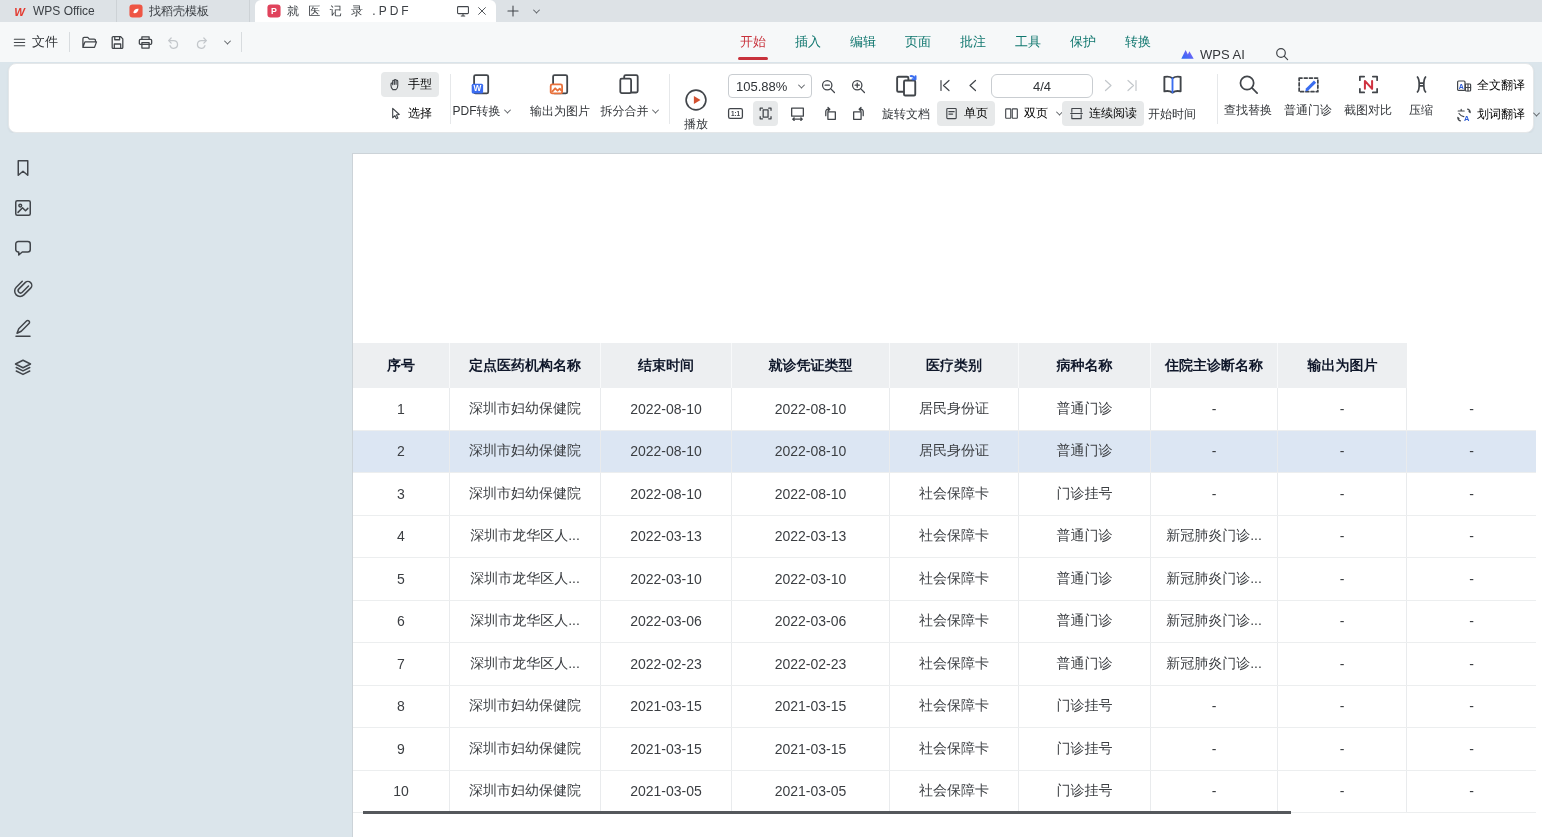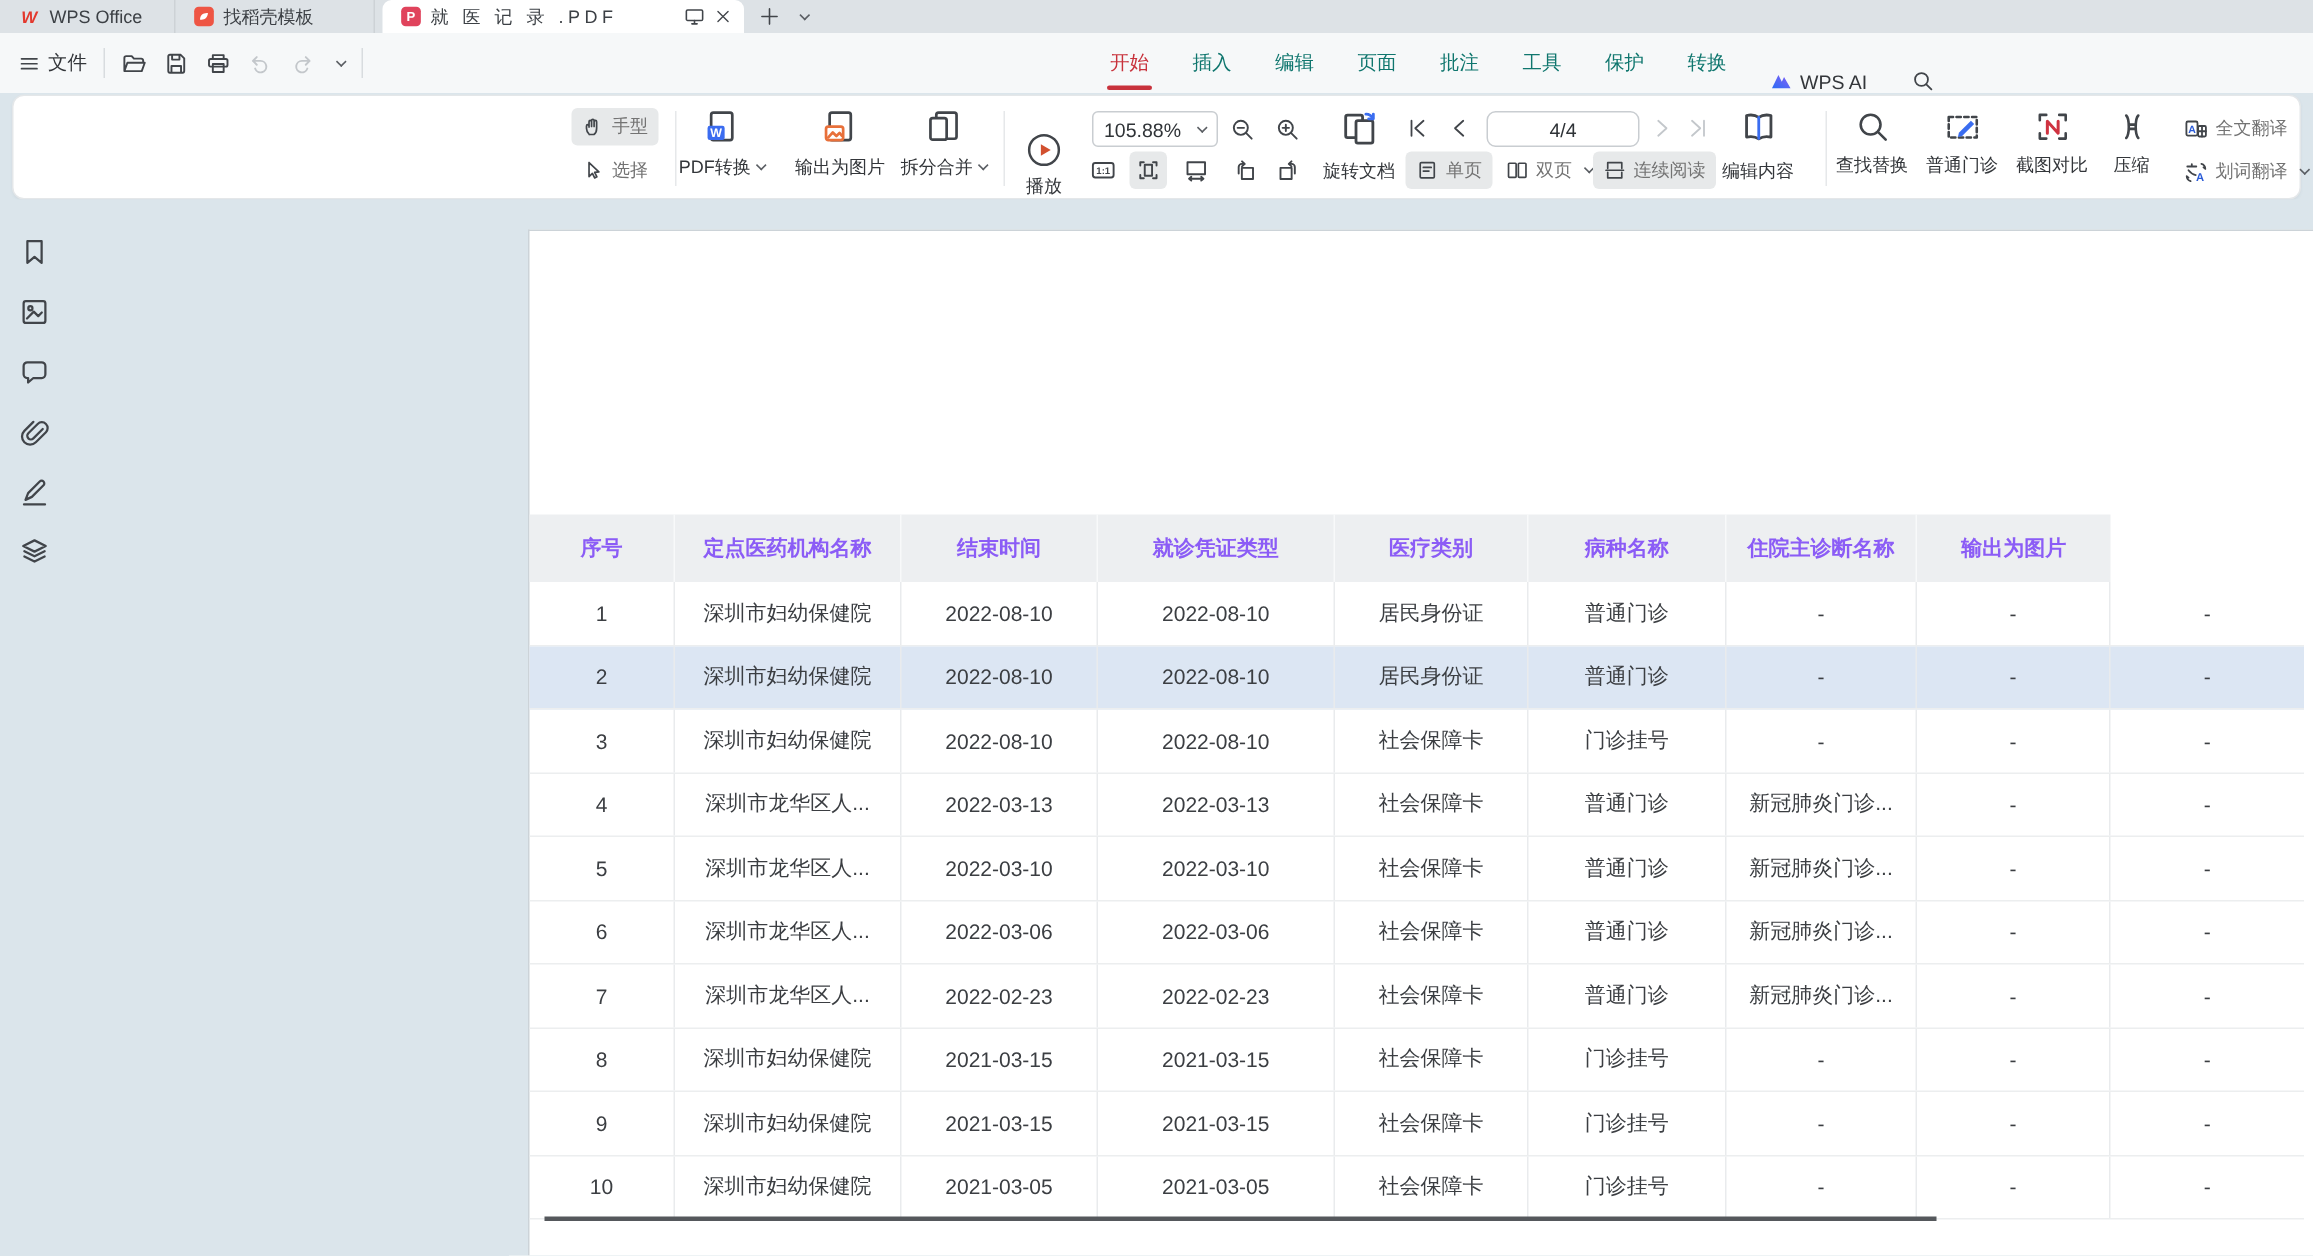--- a/index.html
+++ b/index.html
@@ -24,38 +24,38 @@
   .vsep { width:1px; height:20px; background:#d8dcdf; }
   .file-btn { display:flex; align-items:center; gap:5px; font-size:13px; color:#33363a; }
   .menus { position:absolute; left:740px; top:0; height:40px; display:flex; align-items:flex-end; gap:29px; }
   .menu-item { font-size:13px; color:#0f766e; position:relative; padding:11px 0; cursor:default; }
   .menu-item.active { color:#c8323c; }
   .menu-item.active::after { content:""; position:absolute; left:50%; transform:translateX(-50%); bottom:2px; width:30px; height:3px; background:#c8323c; border-radius:2px; }
   .menu-ai { display:flex; align-items:center; gap:5px; font-size:13px; color:#33363a; }
 
   
   .toolbar { position:absolute; left:8px; top:63px; width:1526px; height:70px; background:#ffffff; border:1px solid #e4e7e9; border-radius:8px; box-shadow:0 1px 2px rgba(90,100,110,.08); }
-  .chip { display:flex; align-items:center; gap:5px; font-size:12px; color:#737373; padding:4px 7px; border-radius:4px; white-space:nowrap; }
+  .chip { display:flex; align-items:center; gap:5px; font-size:12px; color:#000000; padding:4px 7px; border-radius:4px; white-space:nowrap; }
   .chip.on { background:#e7e9ea; }
   .bigbtn-label { font-size:12px; color:#33363a; text-align:center; white-space:nowrap; display:flex; align-items:center; justify-content:center; }
   .tool-sep { position:absolute; width:1px; height:50px; background:#e6e8ea; top:10px; }
   .zoom-box { position:absolute; display:flex; align-items:center; justify-content:space-between; width:84px; height:24px; border:1px solid #c9cdd1; border-radius:4px; font-size:13px; padding:0 7px; color:#2f3337; background:#fff; }
   .nav-input { position:absolute; width:102px; height:24px; border:1px solid #c9cdd1; border-radius:6px; font-size:13px; text-align:center; color:#2f3337; background:#fff; font-family:inherit; }
 
   
   .workspace { position:absolute; left:0; top:133px; width:1542px; height:704px; background:#dbe5eb; }
   .side-rail { position:absolute; left:11px; top:24px; width:24px; display:flex; flex-direction:column; gap:18px; }
   .side-rail .sbtn { width:24px; height:22px; display:flex; align-items:center; justify-content:center; }
   .page { position:absolute; left:352px; top:20px; width:1190px; height:684px; background:#ffffff; border-left:1px solid #ccd3d8; border-top:1px solid #ccd3d8; }
 
   
   .rtable { position:absolute; left:0px; top:189px; width:1183px; font-size:14px; }
   .thead, .tr { display:grid; grid-template-columns:97px 151px 131px 158px 129px 132px 127px 129px 129px; }
   .thead { height:45px; }
-  .th { background:#edeff1; border-right:1px solid #f8f9fa; display:flex; align-items:center; justify-content:center; font-weight:bold; color:#8b5cf6; }
+  .th { background:#edeff1; border-right:1px solid #f8f9fa; display:flex; align-items:center; justify-content:center; font-weight:bold; color:#0f172a; }
   .tr { height:42.5px; border-bottom:1px solid #eceeef; }
   .tr.hl { background:#dce6f3; }
   .td { border-right:1px solid #e9ebed; display:flex; align-items:center; justify-content:center; color:#3b3e42; overflow:hidden; white-space:nowrap; }
   .td:last-child, .th:last-child { border-right:none; }
   .table-endline { position:absolute; left:10px; top:657px; width:928px; height:3px; background:#55585c; }
 </style>
 </head>
 <body>
 
 <div class="tabbar">
@@ -304,21 +304,21 @@
     <span>连续阅读</span>
   </div>
 
   <div class="abs" style="left:1132px; top:8px; width:62px">
     <svg class="ic" width="25" height="25" viewBox="0 0 16 16" style="margin:0 auto">
         <path d="M8 4C6.6 3 4.6 2.8 2.8 3.2v9.2C4.6 12 6.6 12.2 8 13.2c1.4-1 3.4-1.2 5.2-.8V3.2C11.4 2.8 9.4 3 8 4Z"></path>
         <path d="M8 4v9" stroke="#3a6df0"></path>
       </svg>
   </div>
   <div class="bigbtn-label abs" style="left:1132px; top:42px; width:62px">
-      <span>编辑内容</span>
+      <span>开始时间</span>
     </div>
 
   <div class="tool-sep" style="left:1208px"></div>
 
   <div class="abs" style="left:1211px; top:9px; width:56px">
     <svg class="ic" width="23" height="23" viewBox="0 0 16 16" style="margin:0 auto">
         <circle cx="7" cy="7" r="4.6"></circle>
         <path d="M10.4 10.4 14 14"></path>
       </svg>
     <div class="bigbtn-label" style="margin-top:6px">

